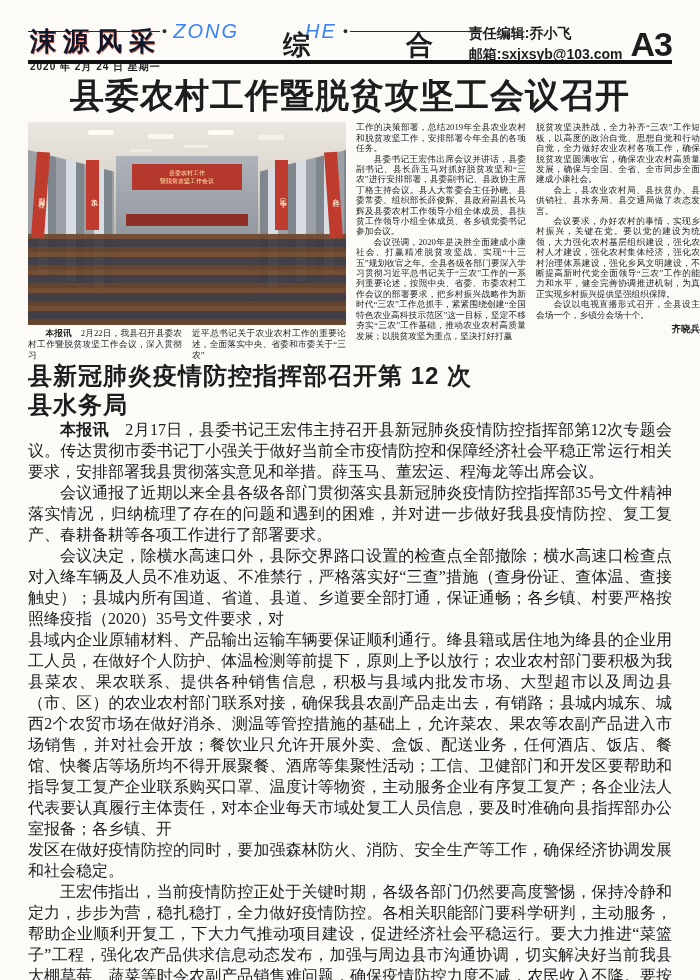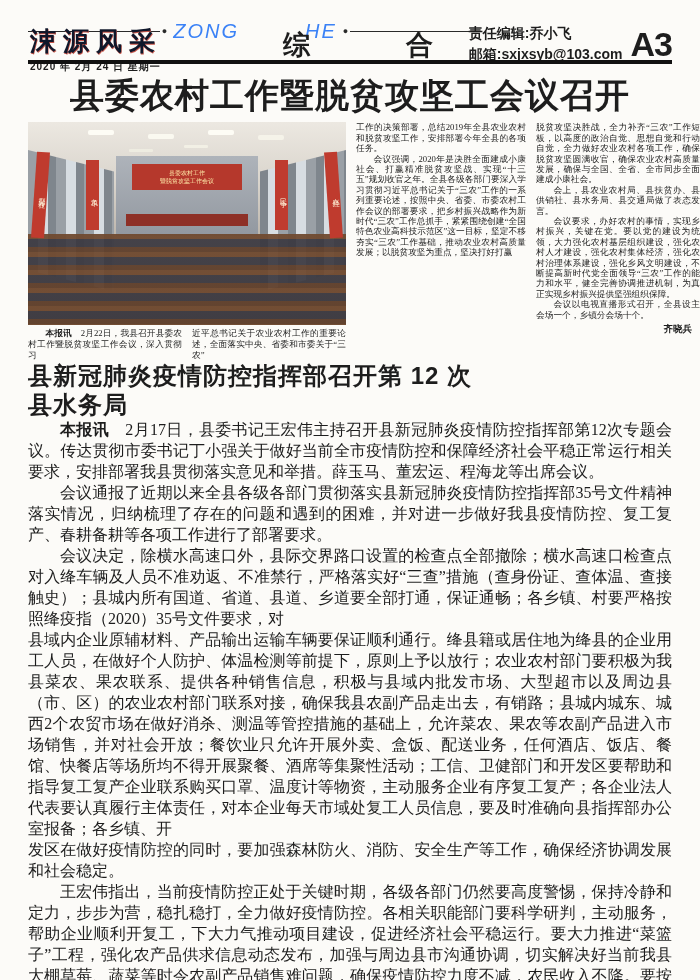--- a/index.html
+++ b/index.html
@@ -25,21 +25,21 @@
   .hdr-rule{position:absolute;left:0;right:0;top:60px;height:4px;background:#111;}
 
   
   .main-hl{margin-top:11px;text-align:center;font-family:"Liberation Sans",sans-serif;font-weight:900;font-size:34px;letter-spacing:1px;line-height:1.1;white-space:nowrap;}
   .sub-hl{font-family:"Liberation Sans",sans-serif;font-weight:900;font-size:24px;line-height:1.2;letter-spacing:1px;}
 
   
   .body p{margin:0;text-indent:2em;text-align:justify;}
   .body p.noindent{text-indent:0;}
   .body b{font-family:"Liberation Sans",sans-serif;font-weight:bold;}
-  .byline{font-weight:bold;text-align:right;padding-right:8px;font-size:9.5px;margin-top:4px;font-family:"Liberation Sans",sans-serif;}
+  .byline{font-weight:bold;text-align:right;font-size:9.5px;margin-top:4px;font-family:"Liberation Sans",sans-serif;}
 
   
   .top-cols{display:flex;gap:10px;margin-top:8px;}
   .photo-wrap{width:318px;flex:none;}
   .captions{display:flex;gap:10px;margin-top:3px;}
   .captions .cap{width:154px;font-size:8.7px;line-height:11px;}
   .top-col{height:240px;overflow:hidden;font-size:8.7px;line-height:10.4px;}
   .top-col.mid{width:170px;flex:none;}
   .top-col.right{width:164px;flex:none;}
 
@@ -135,20 +135,21 @@
           <div class="cap">
               <p><b>本报讯　</b>2月22日，我县召开县委农村工作暨脱贫攻坚工作会议，深入贯彻习</p>
             </div>
           <div class="cap">
               <p class="noindent">近平总书记关于农业农村工作的重要论述，全面落实中央、省委和市委关于“三农”</p>
             </div>
         </div>
       </div>
       <div class="top-col mid body">
           <p class="noindent">工作的决策部署，总结2019年全县农业农村和脱贫攻坚工作，安排部署今年全县的各项任务。</p>
+          <p>县委书记王宏伟出席会议并讲话，县委副书记、县长薛玉马对抓好脱贫攻坚和“三农”进行安排部署，县委副书记、县政协主席丁格主持会议。县人大常委会主任孙晓、县委常委、组织部长薛俊辉、县政府副县长马辉及县委农村工作领导小组全体成员、县扶贫工作领导小组全体成员、各乡镇党委书记参加会议。</p>
           <p>会议强调，2020年是决胜全面建成小康社会、打赢精准脱贫攻坚战、实现“十三五”规划收官之年。全县各级各部门要深入学习贯彻习近平总书记关于“三农”工作的一系列重要论述，按照中央、省委、市委农村工作会议的部署要求，把乡村振兴战略作为新时代“三农”工作总抓手，紧紧围绕创建“全国特色农业高科技示范区”这一目标，坚定不移夯实“三农”工作基础，推动农业农村高质量发展；以脱贫攻坚为重点，坚决打好打赢</p>
         </div>
       <div class="top-col right body">
         <div>
             <p class="noindent">脱贫攻坚决胜战，全力补齐“三农”工作短板，以高度的政治自觉、思想自觉和行动自觉，全力做好农业农村各项工作，确保脱贫攻坚圆满收官，确保农业农村高质量发展，确保与全国、全省、全市同步全面建成小康社会。</p>
             <p>会上，县农业农村局、县扶贫办、县供销社、县水务局、县交通局做了表态发言。</p>
             <p>会议要求，办好农村的事情，实现乡村振兴，关键在党。要以党的建设为统领，大力强化农村基层组织建设，强化农村人才建设，强化农村集体经济，强化农村治理体系建设，强化乡风文明建设，不断提高新时代党全面领导“三农”工作的能力和水平，健全完善协调推进机制，为真正实现乡村振兴提供坚强组织保障。</p>
             <p>会议以电视直播形式召开，全县设主会场一个，乡镇分会场十个。</p>
           </div>
         <div class="byline">齐晓兵</div>

